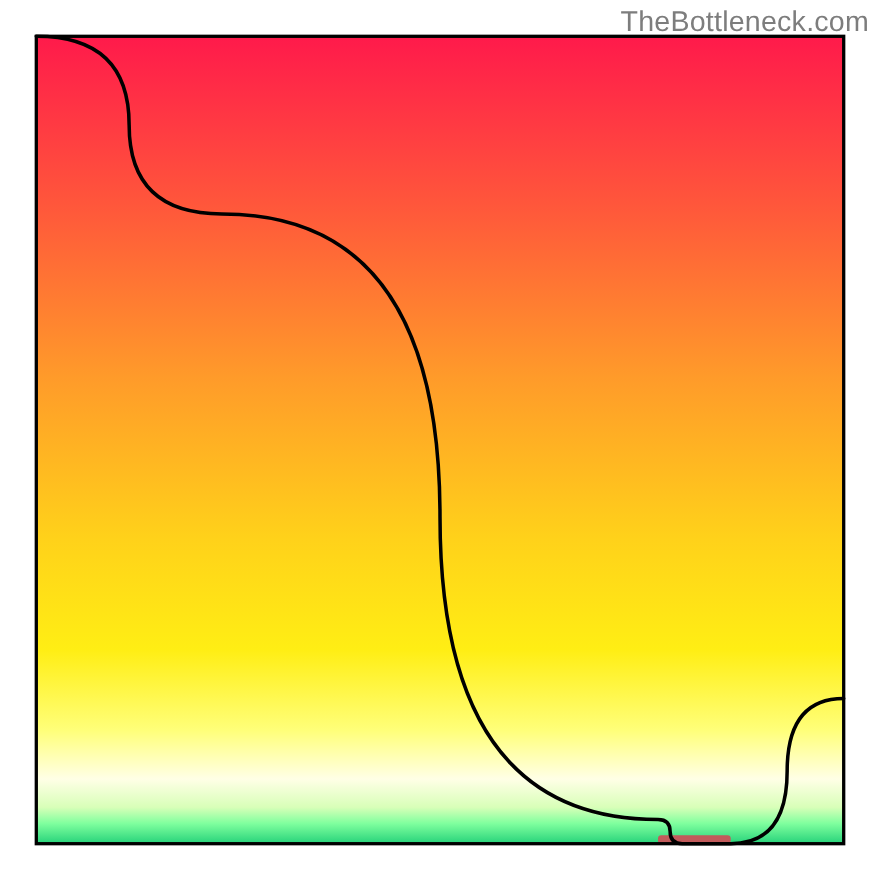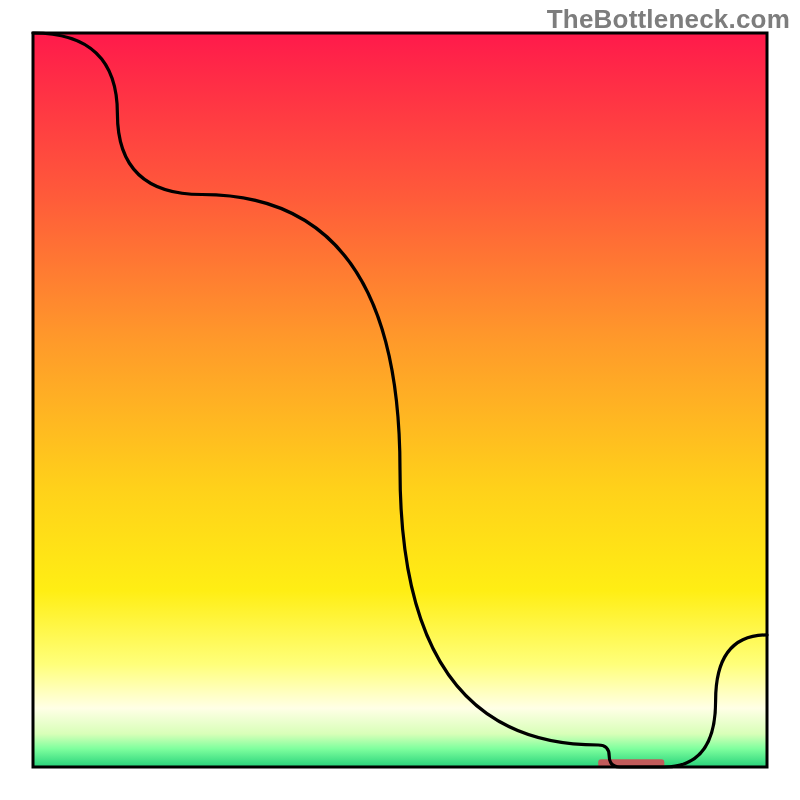--- a/index.html
+++ b/index.html
@@ -14,21 +14,21 @@
   .stage {
     position: relative;
     width: 800px;
     height: 800px;
   }
   .watermark {
     position: absolute;
     top: 4px;
     right: 10px;
     font-size: 26px;
-    font-weight: 700;
+    font-weight: 400;
     color: #7d7d7d;
     letter-spacing: 0.2px;
     user-select: none;
   }
   svg.plot {
     position: absolute;
     left: 0;
     top: 0;
     width: 800px;
     height: 800px;

